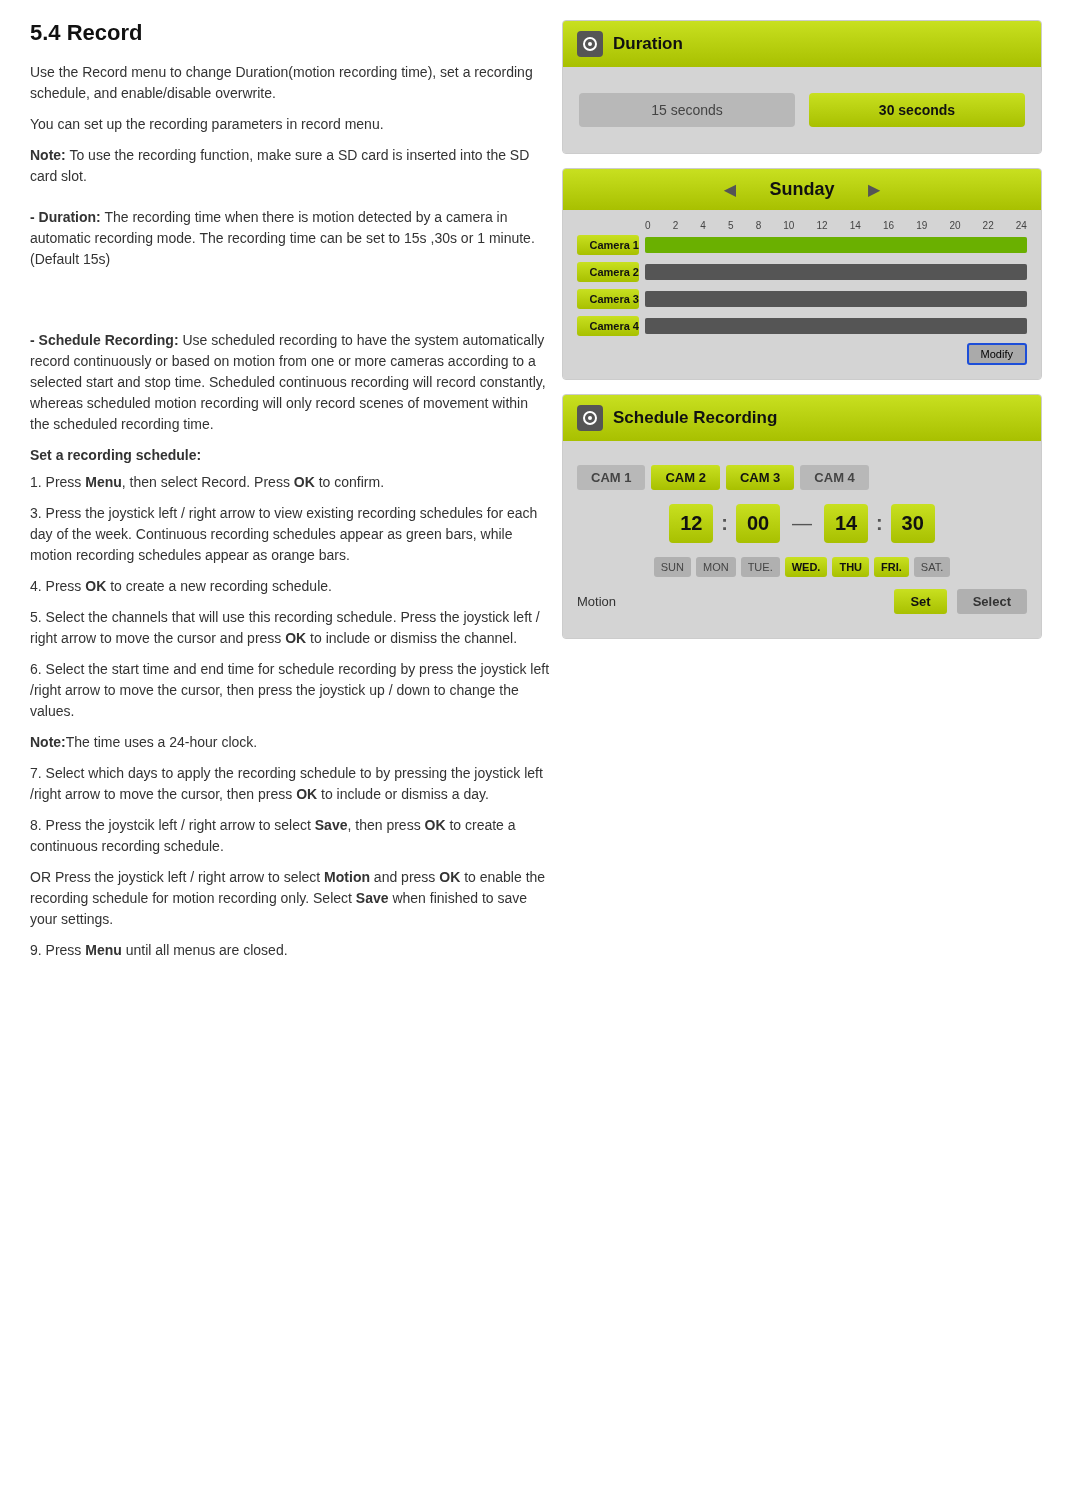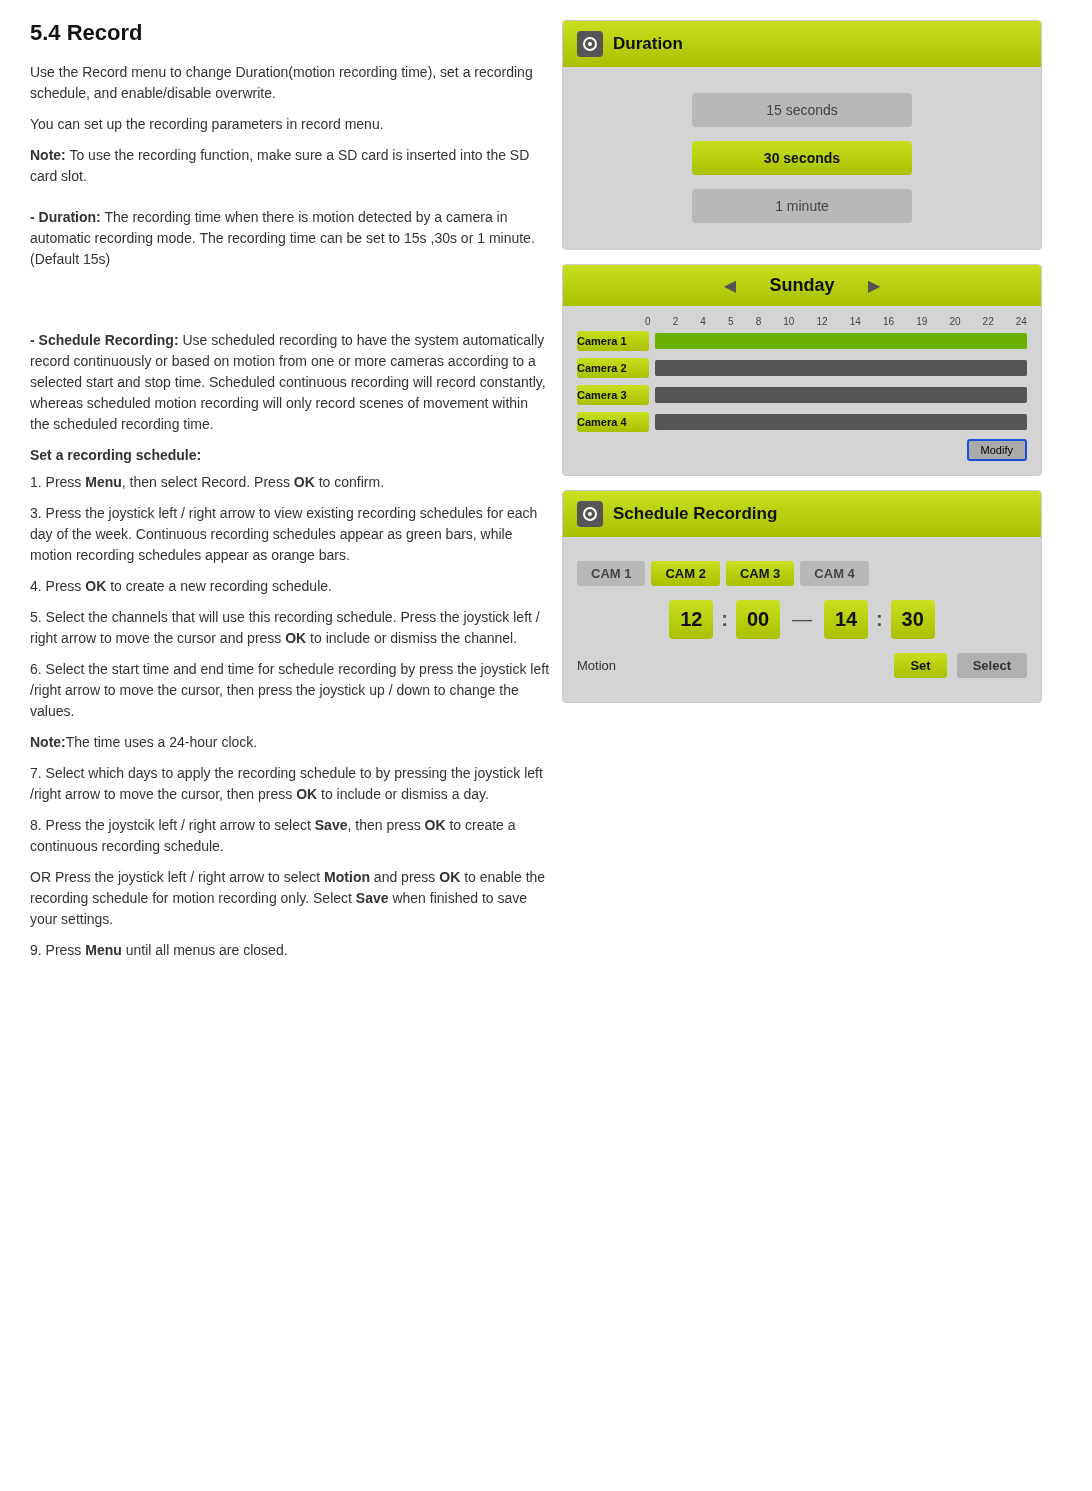--- a/index.html
+++ b/index.html
@@ -79,21 +79,21 @@
       color: #111;
     }
     .panel-body {
       padding: 16px;
       background: #d4d4d4;
     }
 
     
     .duration-options {
       display: flex;
-      flex-direction: column;
+      flex-direction: row;
       align-items: center;
       gap: 14px;
       padding: 10px 0;
     }
     .duration-btn {
       width: 220px;
       padding: 9px 0;
       text-align: center;
       border-radius: 4px;
       border: none;
@@ -149,23 +149,23 @@
       font-size: 10px;
       color: #444;
     }
     .camera-row {
       display: flex;
       align-items: center;
       margin-bottom: 7px;
       gap: 6px;
     }
     .camera-label-btn {
-      width: 72px;
+      width: 62px;
       padding: 4px 0;
-      text-align: left;
+      text-align: right;
       background: linear-gradient(to bottom, #c8e020, #a8c000);
       border: none;
       border-radius: 3px;
       font-size: 11px;
       font-weight: bold;
       color: #111;
       cursor: pointer;
       flex-shrink: 0;
     }
     .camera-timeline {
@@ -343,21 +343,20 @@
               <circle cx="8" cy="8" r="6" fill="none" stroke="white" stroke-width="2"></circle>
               <circle cx="8" cy="8" r="2" fill="white"></circle>
             </svg>
         </div>
         <span class="panel-header-title">Duration</span>
       </div>
       <div class="panel-body">
         <div class="duration-options">
           <button class="duration-btn inactive">15 seconds</button>
           <button class="duration-btn active">30 seconds</button>
-          <button class="duration-btn inactive">1 minute</button>
         </div>
       </div>
     </div>
 
     <div class="ui-panel">
       <div class="day-selector">
         <span class="day-arrow">◀</span>
         <span class="day-label">Sunday</span>
         <span class="day-arrow">▶</span>
       </div>
@@ -432,20 +431,29 @@
         <div class="time-range-row">
           <div class="time-box">12</div>
           <span class="time-colon">:</span>
           <div class="time-box">00</div>
           <span class="time-dash">—</span>
           <div class="time-box">14</div>
           <span class="time-colon">:</span>
           <div class="time-box">30</div>
         </div>
 
+        <div class="days-row">
+          <button class="day-chip inactive">SUN</button>
+          <button class="day-chip inactive">MON</button>
+          <button class="day-chip inactive">TUE.</button>
+          <button class="day-chip active">WED.</button>
+          <button class="day-chip active">THU</button>
+          <button class="day-chip active">FRI.</button>
+          <button class="day-chip inactive">SAT.</button>
+        </div>
 
         <div class="action-row">
           <span class="motion-label">Motion</span>
           <button class="action-btn set-btn">Set</button>
           <button class="action-btn delete-btn">Select</button>
         </div>
       </div>
     </div>
 
   </div>

